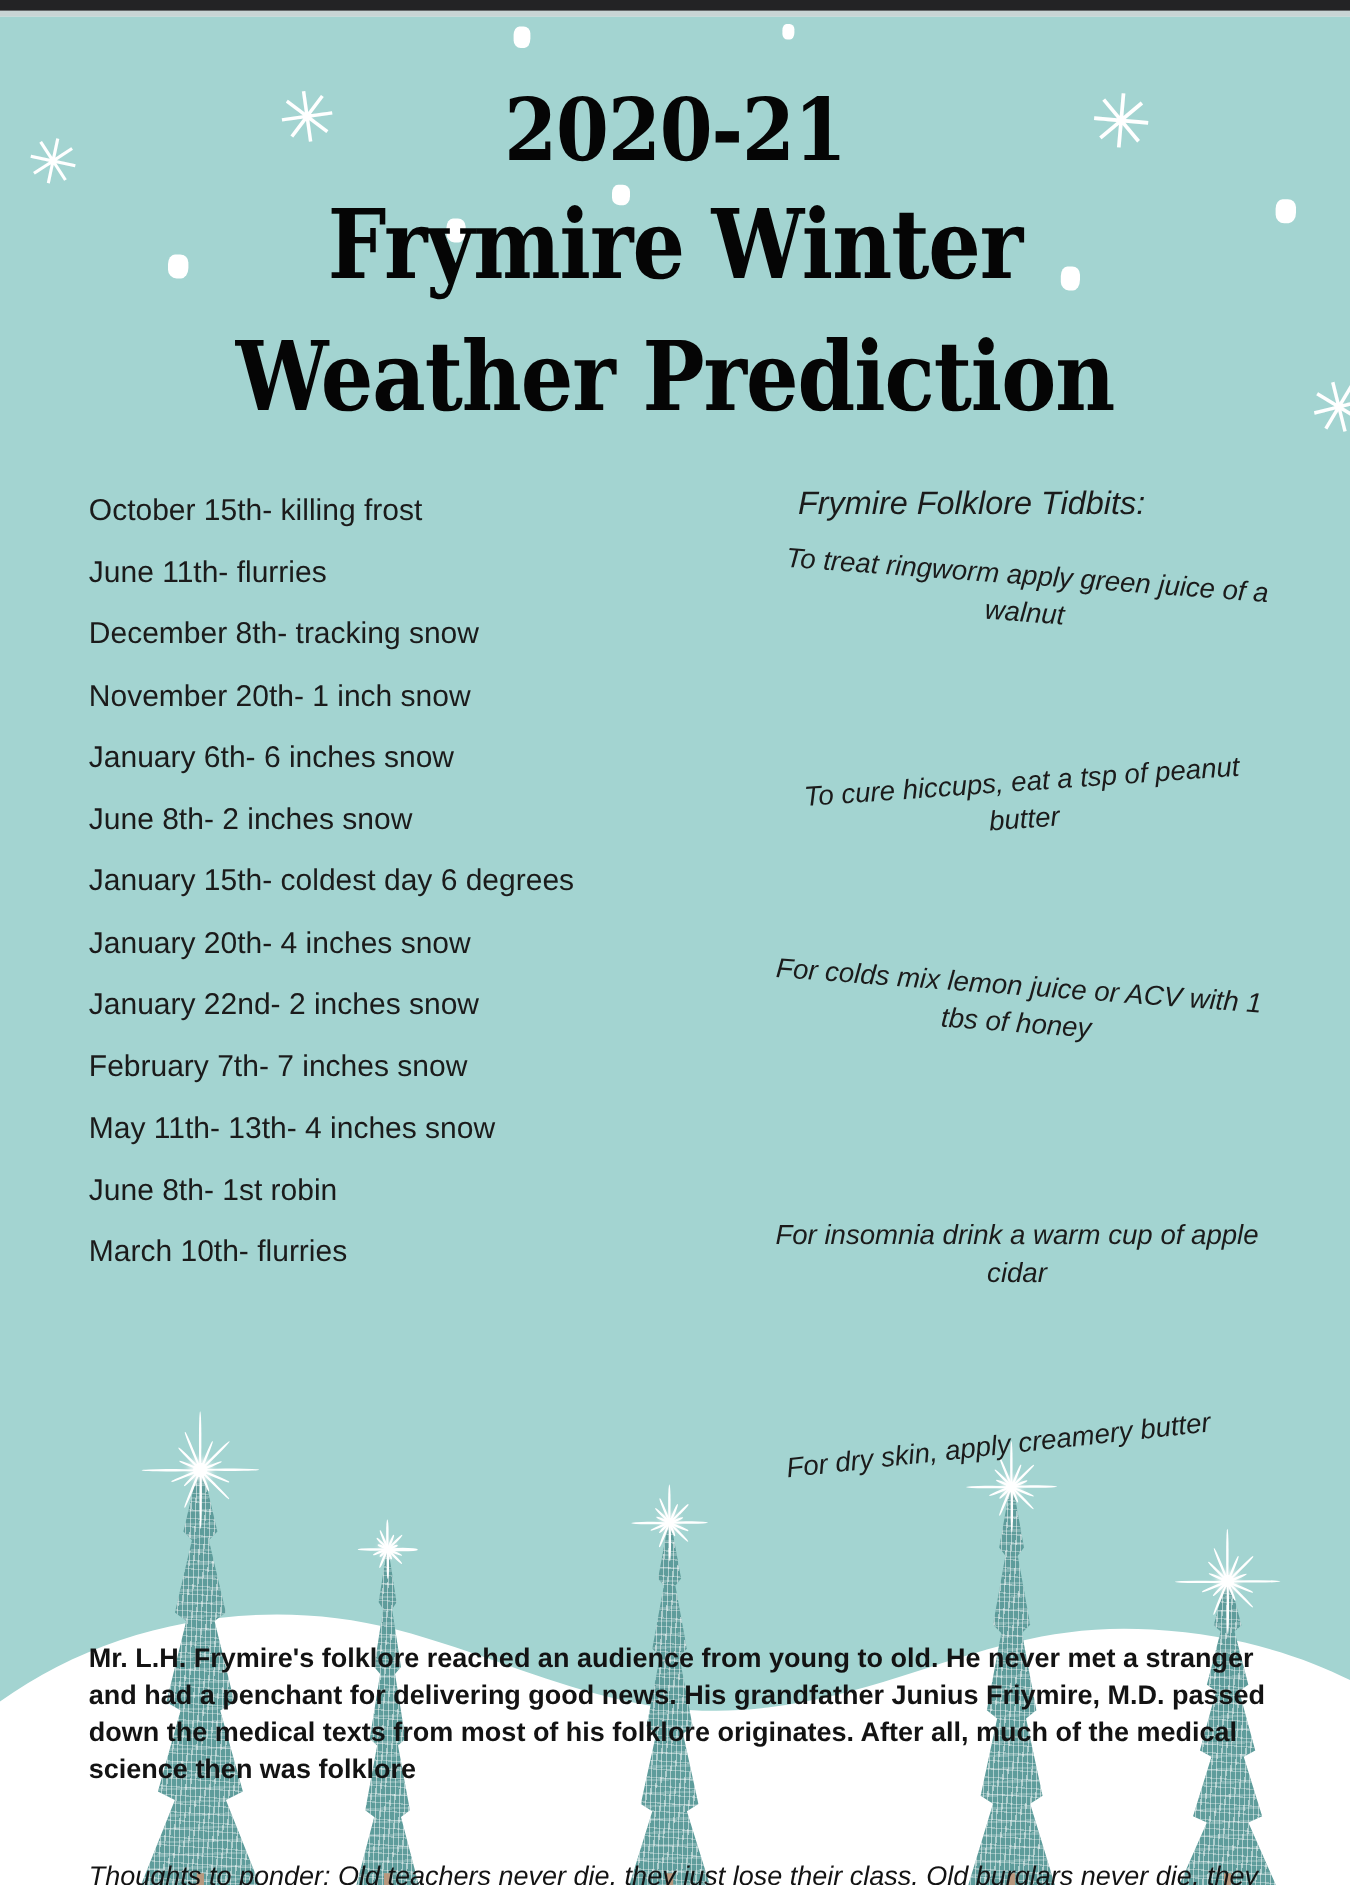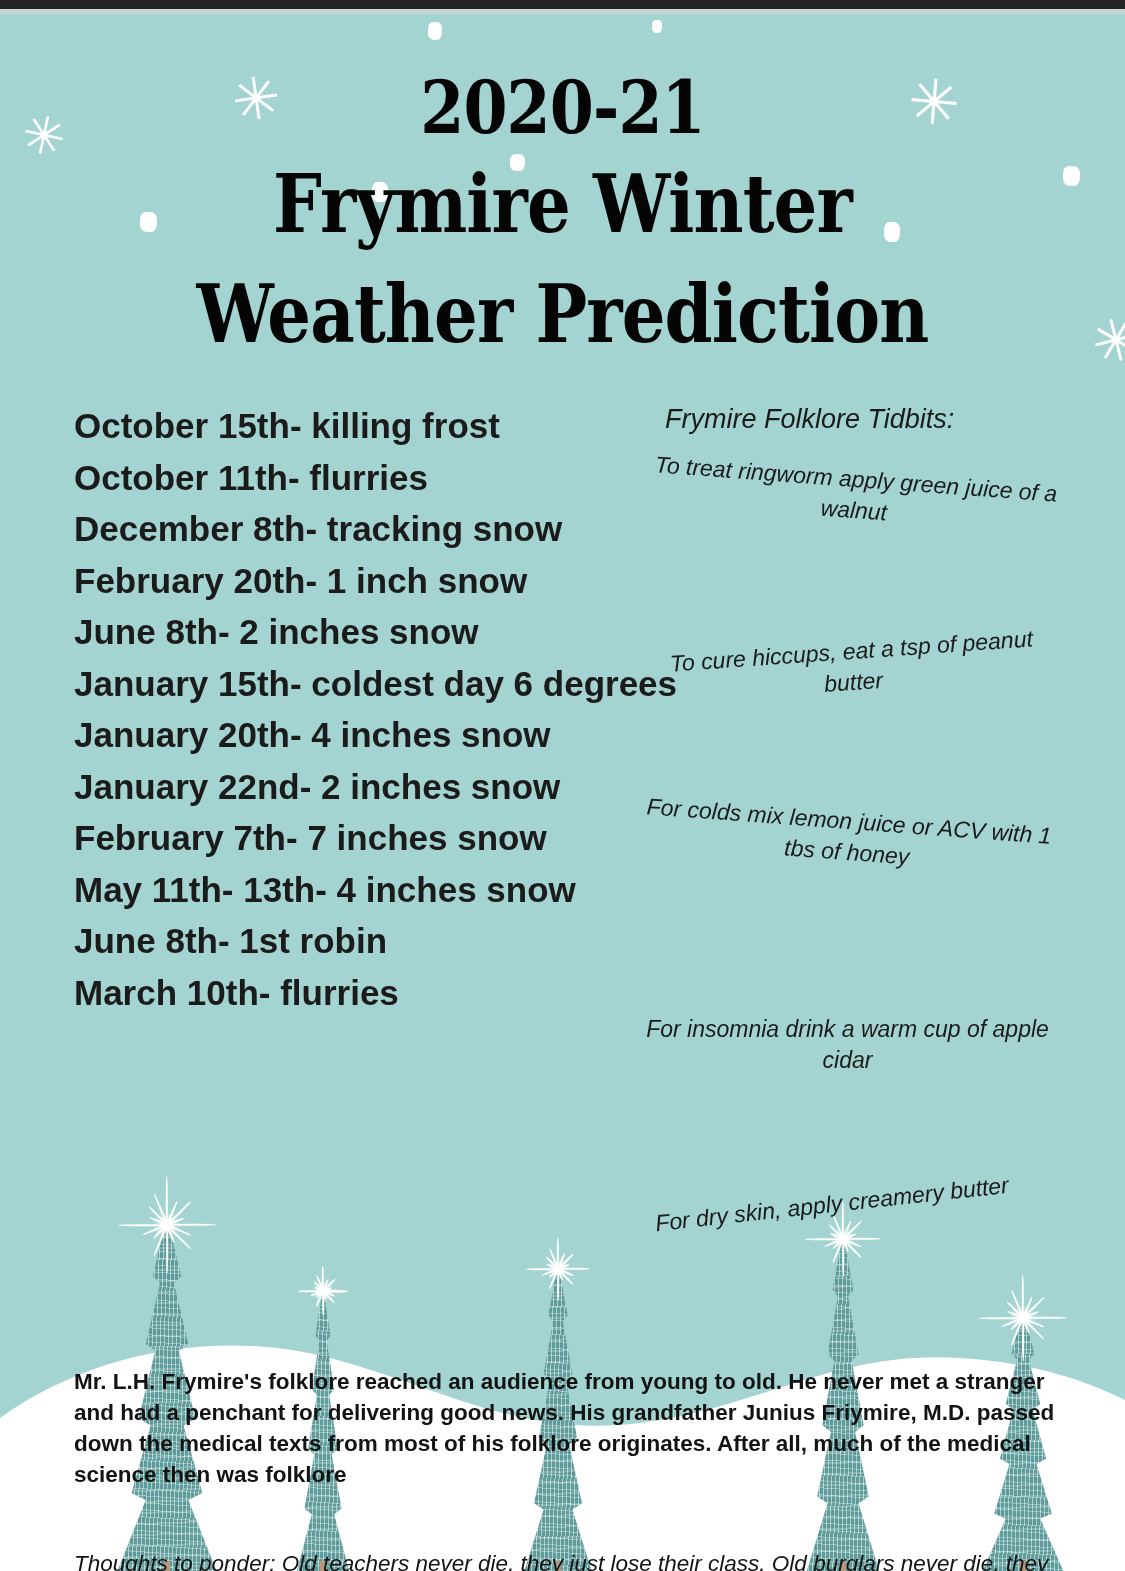--- a/index.html
+++ b/index.html
@@ -119,25 +119,24 @@
   .title-2 { font-size: 80px; transform: scaleX(.86); line-height: 1.45; }
   .title-3 { font-size: 80px; transform: scaleX(.86); line-height: 1.30; }
 
   
   .predictions {
     position: absolute;
     left: 74px; top: 386px;
     width: 560px;
   }
   .prediction-item {
-    font-size: 35px;
+    font-size: 25px;
     color: #1b1b1b;
     line-height: 51.5px;
     white-space: nowrap;
-    font-weight: bold;
   }
 
   
   .tidbits-heading {
     position: absolute;
     left: 665px; top: 390px;
     font-size: 27px;
     font-style: italic;
     color: #1b1b1b;
   }
@@ -327,23 +326,24 @@
       </div>
 
     <div class="title-block">
       <span class="title-line title-1">2020-21</span>
       <span class="title-line title-2">Frymire Winter</span>
       <span class="title-line title-3">Weather Prediction</span>
     </div>
 
     <div class="predictions">
       <div class="prediction-item">October 15th- killing frost</div>
-      <div class="prediction-item">October 11th- flurries</div>
+      <div class="prediction-item">June 11th- flurries</div>
       <div class="prediction-item">December  8th- tracking snow</div>
-      <div class="prediction-item">February 20th-  1 inch snow</div>
+      <div class="prediction-item">November 20th-  1 inch snow</div>
+      <div class="prediction-item">January 6th- 6 inches snow</div>
       <div class="prediction-item">June 8th- 2 inches snow</div>
       <div class="prediction-item">January 15th- coldest day 6 degrees</div>
       <div class="prediction-item">January 20th- 4 inches snow</div>
       <div class="prediction-item">January 22nd- 2 inches snow</div>
       <div class="prediction-item">February 7th- 7 inches snow</div>
       <div class="prediction-item">May 11th- 13th- 4 inches snow</div>
       <div class="prediction-item">June 8th- 1st robin</div>
       <div class="prediction-item">March 10th- flurries</div>
     </div>
 

